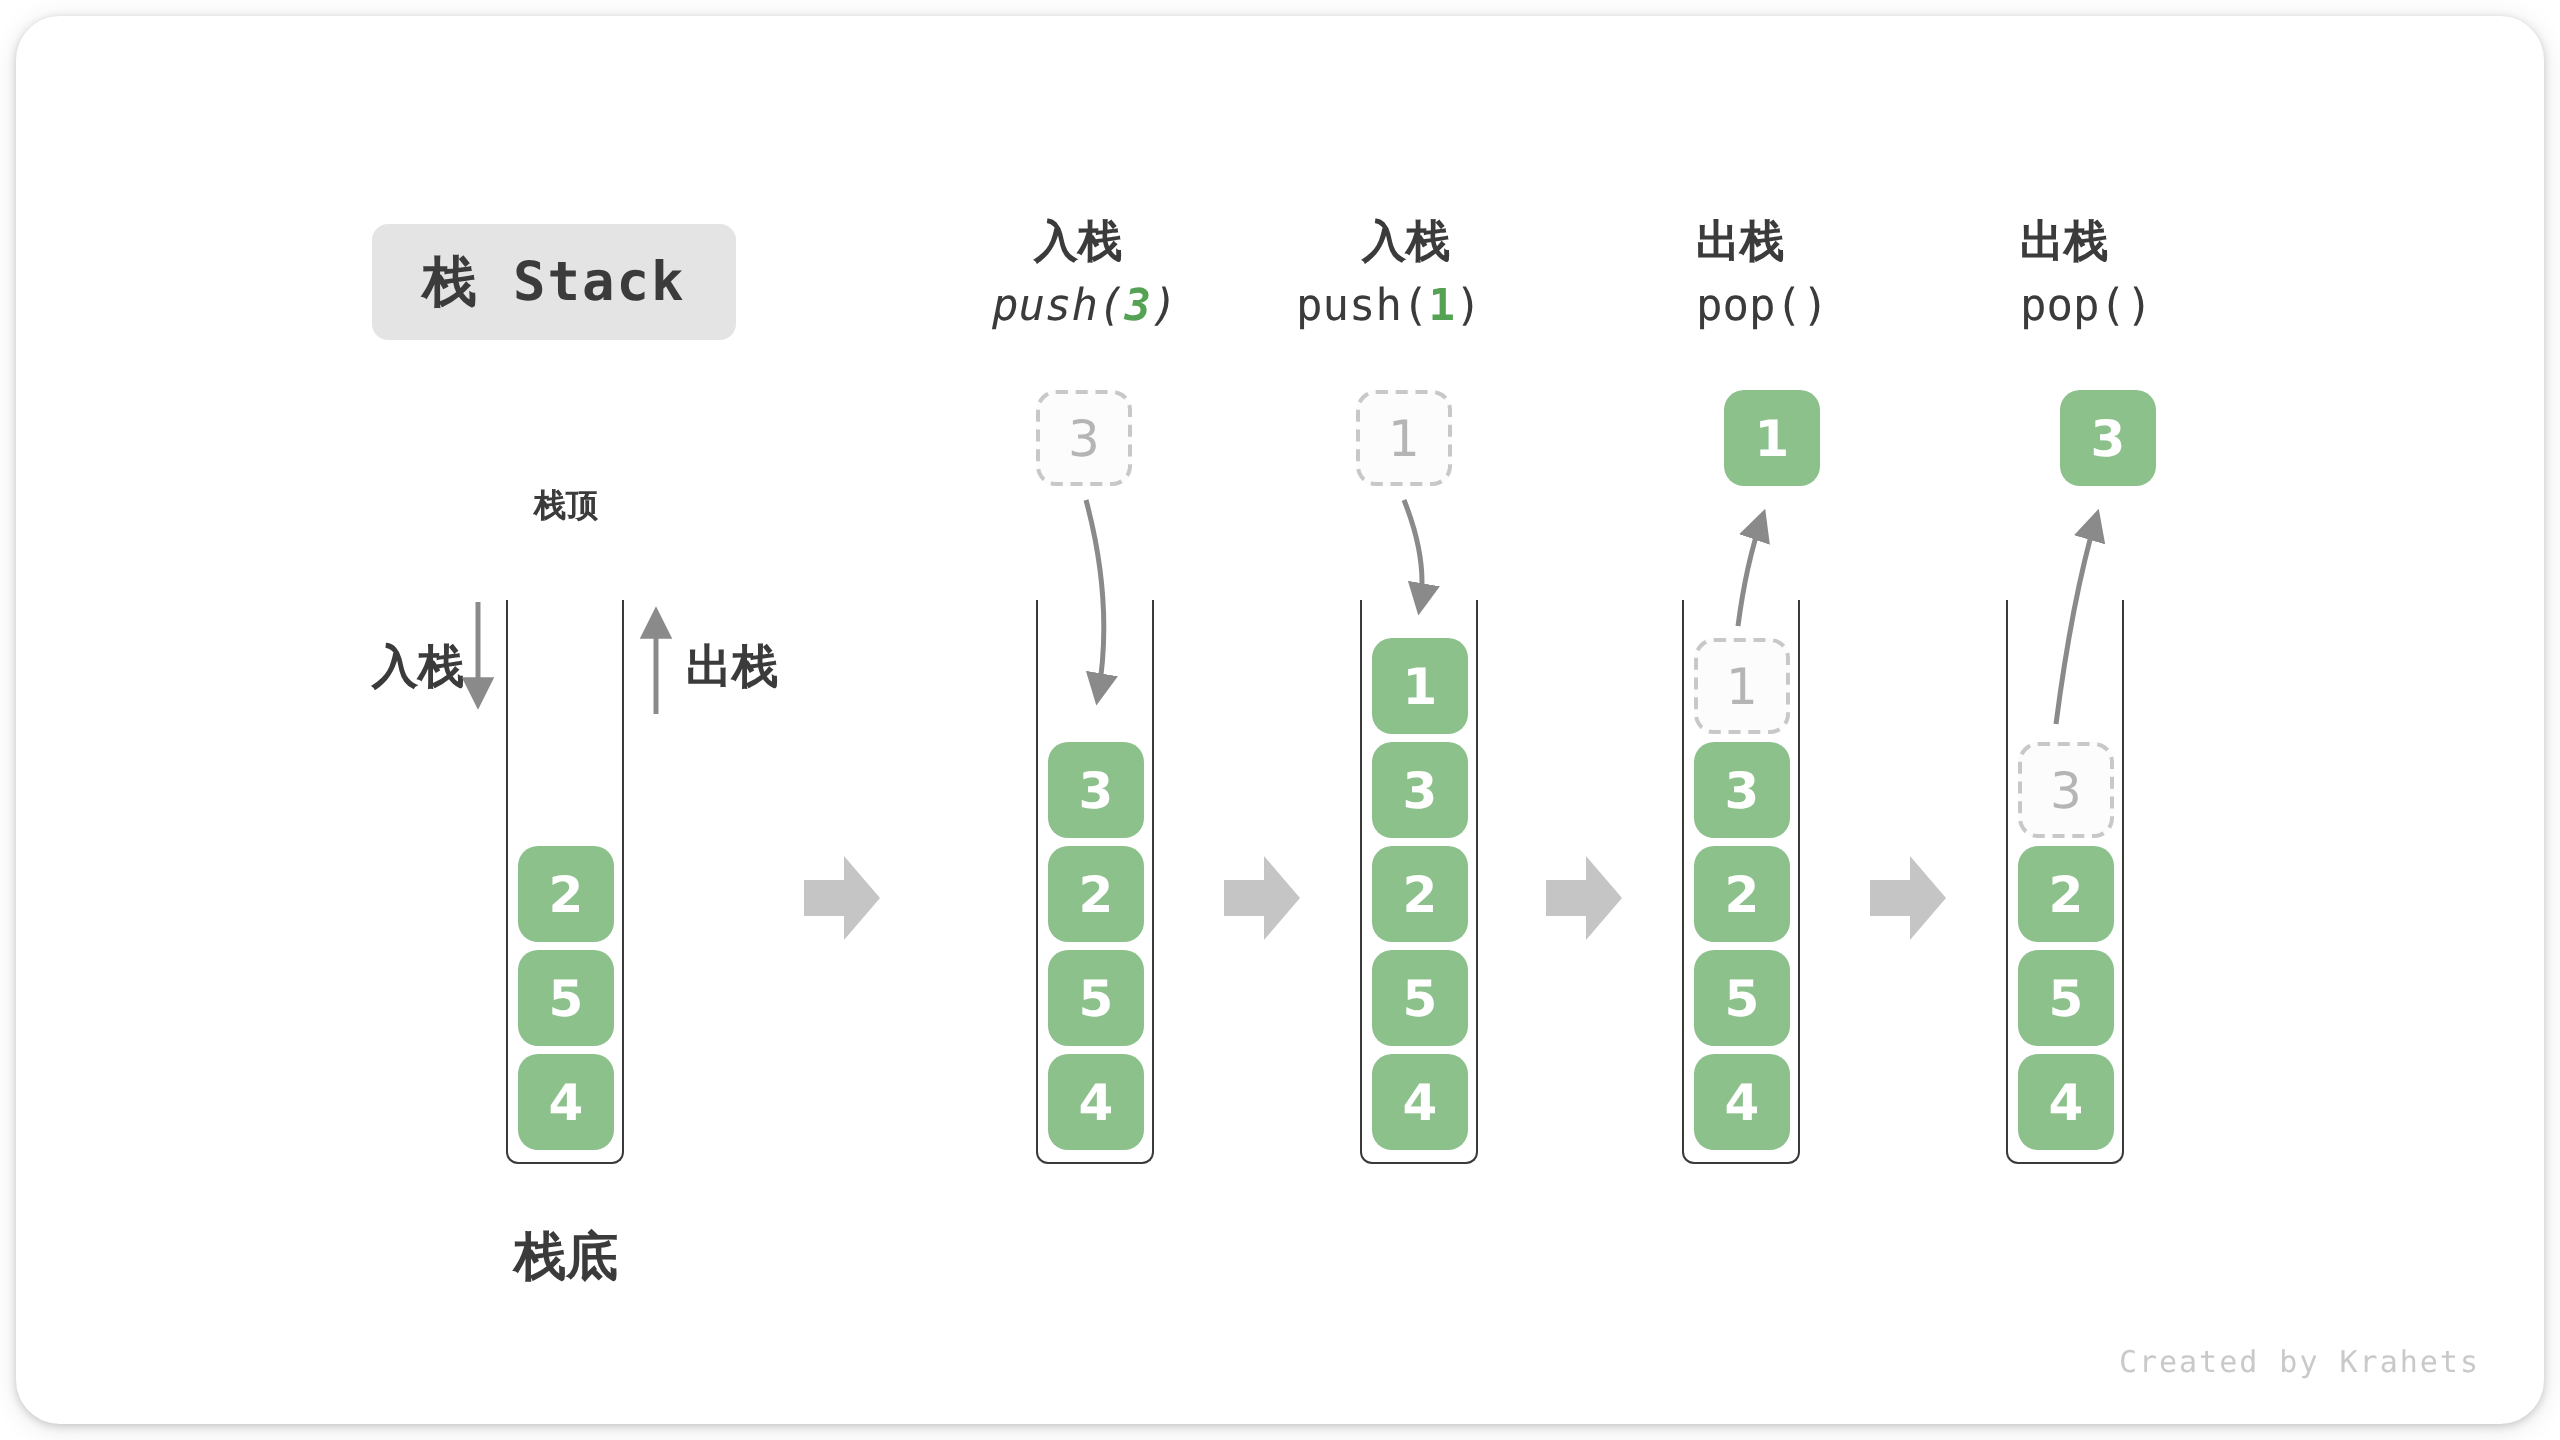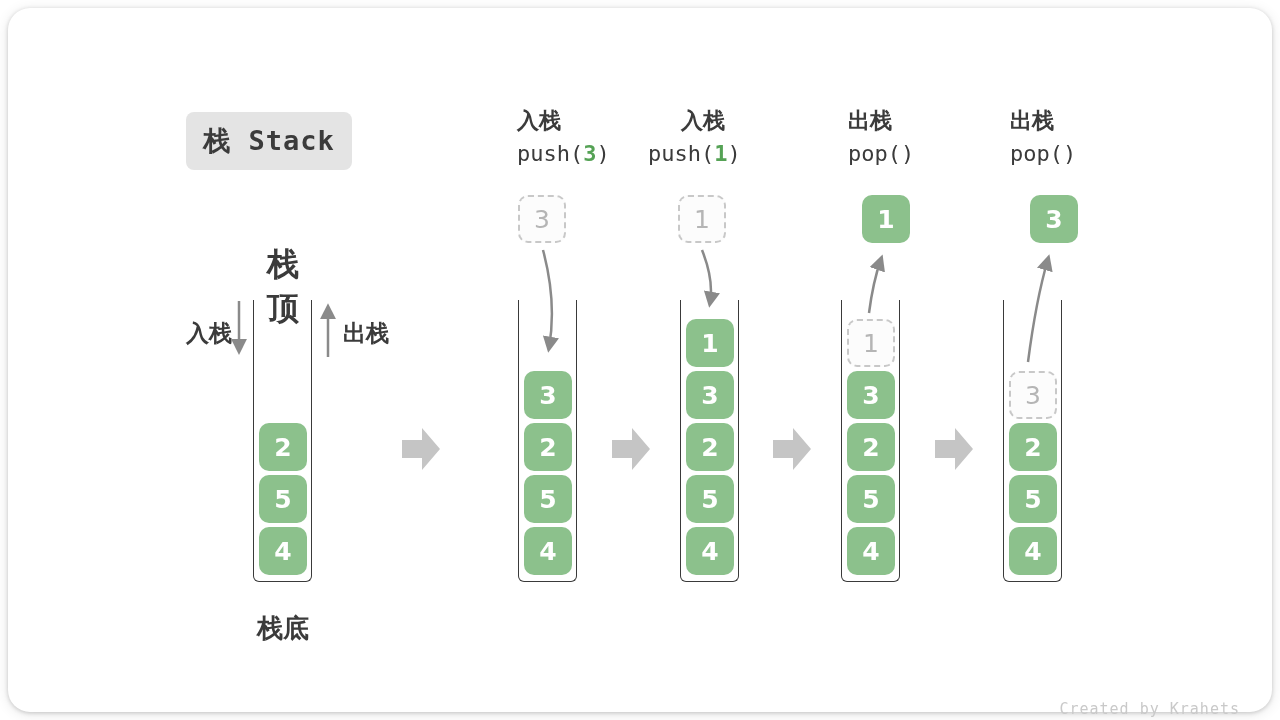--- a/index.html
+++ b/index.html
@@ -3,42 +3,42 @@
 <meta charset="utf-8">
 <style>
   html,body{margin:0;padding:0;background:#ffffff;}
   .canvas{position:relative;width:1280px;height:720px;overflow:hidden;
           font-family:"Liberation Sans","DejaVu Sans",sans-serif;}
   .card{position:absolute;left:8px;top:8px;right:8px;bottom:8px;
         background:#ffffff;border-radius:22px;
         box-shadow:0 1px 4px rgba(0,0,0,.18),0 2px 14px rgba(0,0,0,.10);}
   svg.overlay{position:absolute;left:0;top:0;width:1280px;height:720px;pointer-events:none;}
 
-  .title-box{position:absolute;left:186px;top:112px;width:166px;height:58px;
+  .title-box{position:absolute;left:186px;top:112px;width:182px;height:58px;
              background:var(--title-bg);border-radius:8px;
              display:flex;align-items:center;justify-content:center;
              font:600 27px "DejaVu Sans Mono",monospace;color:var(--ink);letter-spacing:1px;}
 
-  .cjk-label{position:absolute;font-weight:700;font-size:32px;color:var(--ink);}
+  .cjk-label{position:absolute;font-weight:700;font-size:16px;color:var(--ink);}
 
   .op-title{position:absolute;height:30px;font-weight:600;font-size:22px;color:var(--ink);white-space:nowrap;}
   .op-code{position:absolute;height:30px;font:400 22px "DejaVu Sans Mono",monospace;color:var(--ink);white-space:nowrap;}
   .op-code .arg{color:var(--arg-green);font-weight:700;}
 
   .stack-container{position:absolute;width:57px;
                    border-left:1.5px solid var(--cont);border-right:1.5px solid var(--cont);
                    border-bottom:1.5px solid var(--cont);border-radius:0 0 6px 6px;}
 
   .cell{position:absolute;width:48px;height:48px;border-radius:10px;
         display:flex;align-items:center;justify-content:center;
         font:700 25px "DejaVu Sans",sans-serif;box-sizing:border-box;}
   .cell.solid{background:var(--green);color:#ffffff;}
   .cell.dashed{background:#fcfcfc;border:2px dashed var(--dash);color:var(--dash-text);font-weight:400;}
 
-  .footer{position:absolute;right:40px;top:700px;
+  .footer{position:absolute;right:40px;top:672px;
           font:400 15px "DejaVu Sans Mono",monospace;color:var(--footer);letter-spacing:1px;}
 </style>
 </head>
 <body>
 
 <div class="canvas">
   <div class="card"></div>
 
   <div class="title-box">栈 Stack</div>
 
@@ -66,21 +66,21 @@
         <polygon points="935,440 955,440 955,428 973,449 955,470 955,458 935,458" fill="#C5C5C5"></polygon>
       </g>
   </svg>
 
   <div id="stages">
       <div class="stack-container" style="left: 253px; top: 300px; height: 281px;"></div>
       <div class="cell solid" style="left: 259px; top: 527px;">4</div>
       <div class="cell solid" style="left: 259px; top: 475px;">5</div>
       <div class="cell solid" style="left: 259px; top: 423px;">2</div>
       <div class="op-title" style="left: 517px; top: 106px;">入栈</div>
-      <div class="op-code" style="left: 517px; top: 141px;"><span>push(</span><span class="arg">3</span><span>)</span></div>
+      <div class="op-code" style="left: 496px; top: 141px; font-style: italic;"><span>push(</span><span class="arg">3</span><span>)</span></div>
       <div class="cell dashed" style="left: 518px; top: 195px;">3</div>
       <div class="stack-container" style="left: 518px; top: 300px; height: 281px;"></div>
       <div class="cell solid" style="left: 524px; top: 527px;">4</div>
       <div class="cell solid" style="left: 524px; top: 475px;">5</div>
       <div class="cell solid" style="left: 524px; top: 423px;">2</div>
       <div class="cell solid" style="left: 524px; top: 371px;">3</div>
       <div class="op-title" style="left: 681px; top: 106px;">入栈</div>
       <div class="op-code" style="left: 648px; top: 141px;"><span>push(</span><span class="arg">1</span><span>)</span></div>
       <div class="cell dashed" style="left: 678px; top: 195px;">1</div>
       <div class="stack-container" style="left: 680px; top: 300px; height: 281px;"></div>

